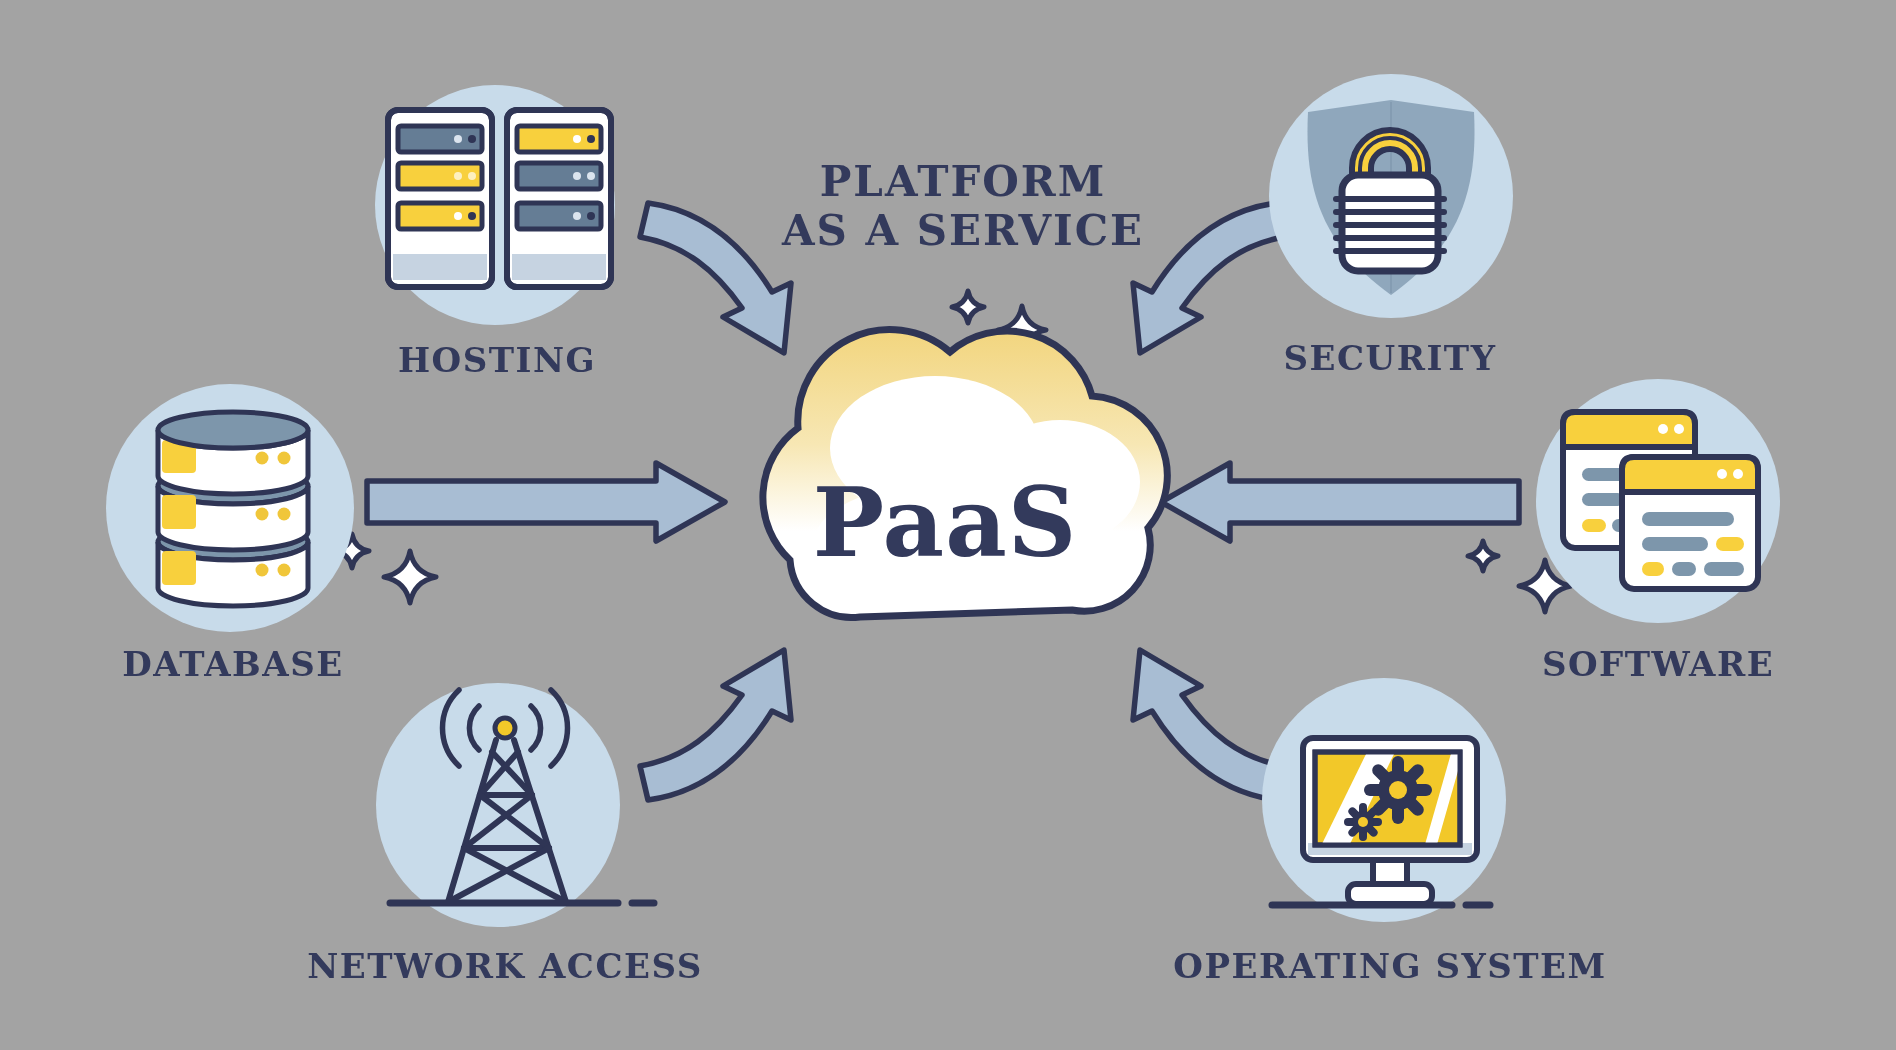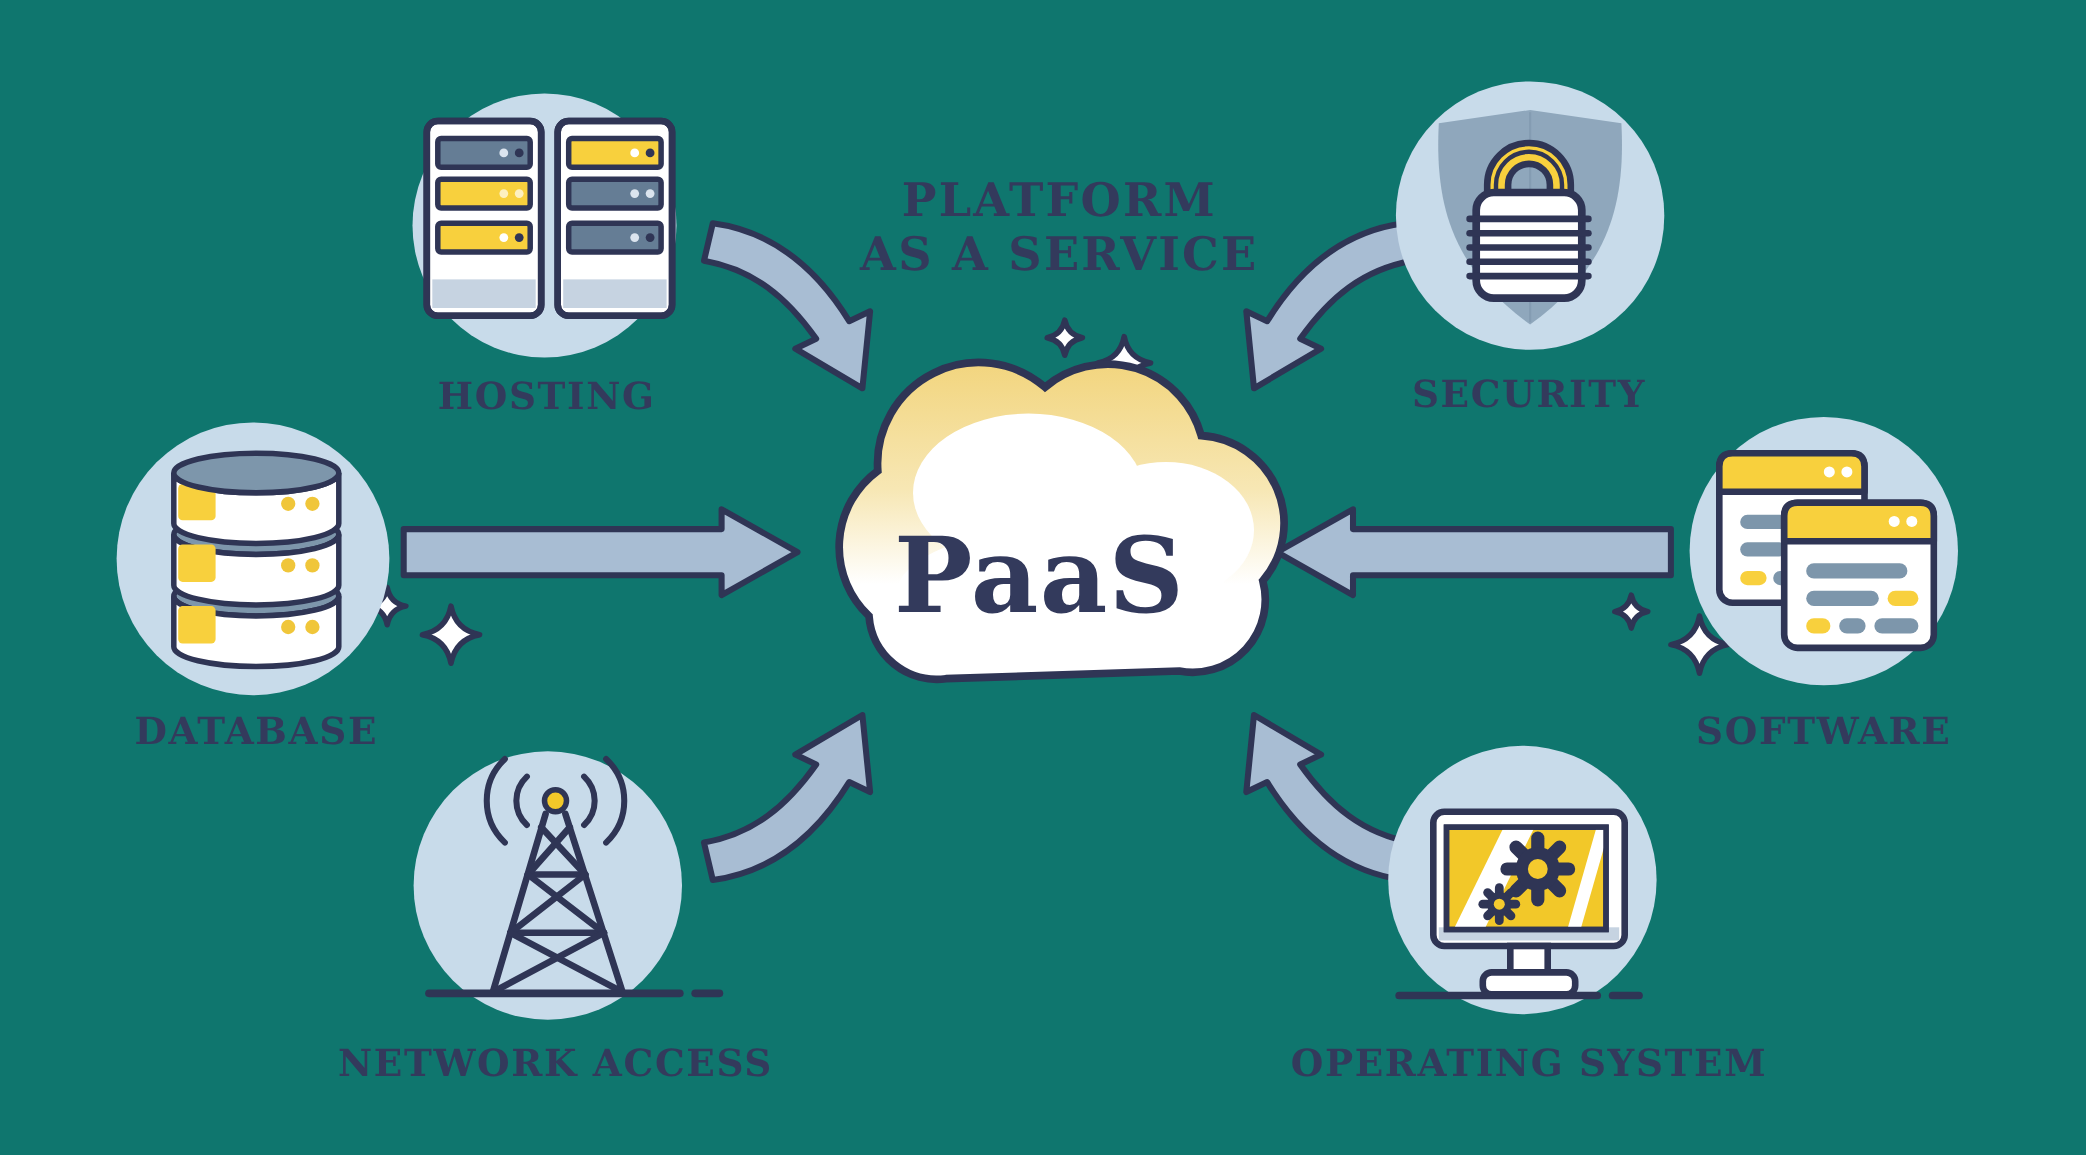--- a/index.html
+++ b/index.html
@@ -8,21 +8,21 @@
     background: #ffffff;
     width: 1896px;
     height: 1050px;
     overflow: hidden;
     font-family: "DejaVu Serif", "Liberation Serif", serif;
   }
   .stage {
     position: relative;
     width: 1896px;
     height: 1050px;
-    background: #0f766e;
+    background: #a3a3a3;
   }
   svg { display: block; }
   text {
     font-family: "DejaVu Serif", "Liberation Serif", serif;
     font-weight: bold;
     fill: #333a5c;
   }
   .node-label { font-size: 34px; letter-spacing: 1.5px; }
   .title-line { font-size: 42px; letter-spacing: 2px; }
   .paas-label { font-size: 95px; letter-spacing: 1px; }

